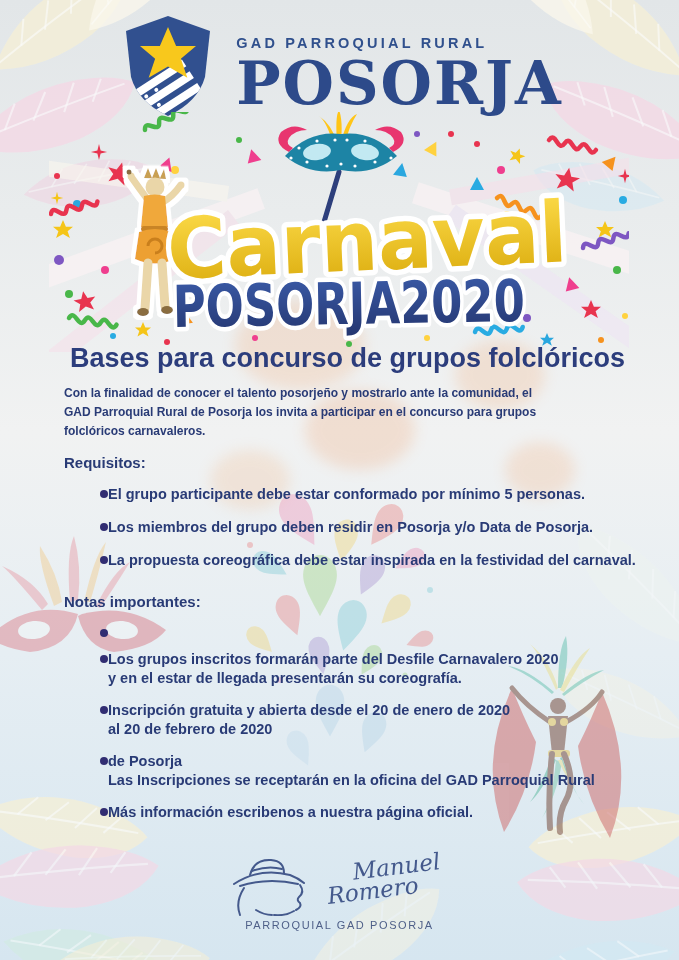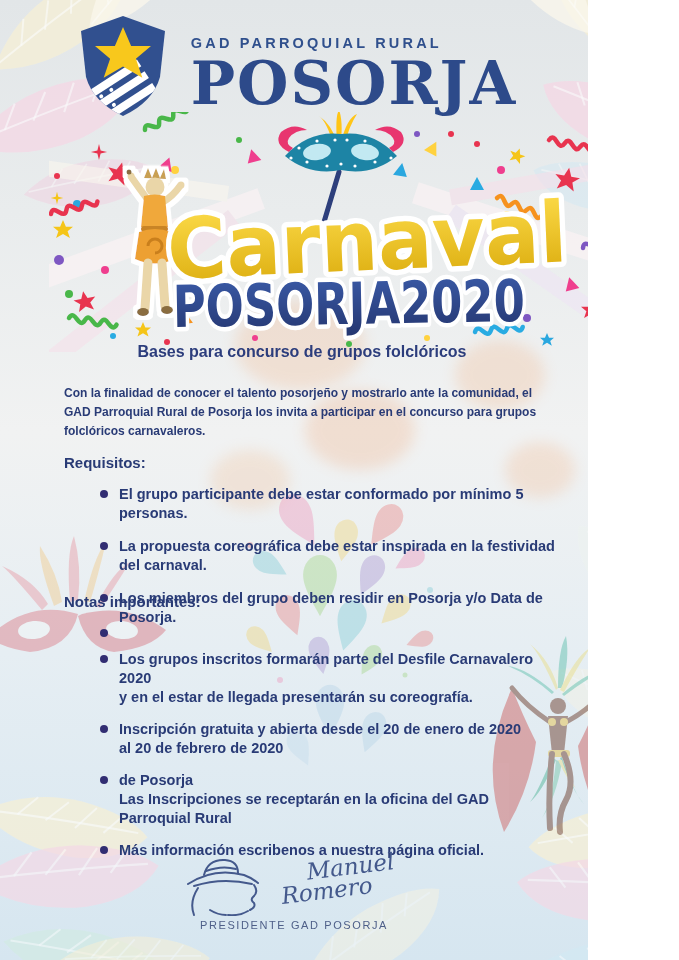--- a/index.html
+++ b/index.html
@@ -1,40 +1,40 @@
 <!DOCTYPE html>
 <html><head>
 <meta charset="utf-8">
 <style>
   *{box-sizing:border-box;margin:0;padding:0}
   html,body{width:679px;height:960px}
   .poster{
-    position:relative;width:588px;height:960px;overflow:hidden;
+    position:relative;width:679px;height:960px;overflow:hidden;
     font-family:"Liberation Sans","DejaVu Sans",sans-serif;
     background:linear-gradient(180deg,#e2e6e8 0%,#e9eced 22%,#f1f2f2 45%,#e6eef3 68%,#d6e6f0 100%);
   }
   .bg{position:absolute;left:0;top:0;z-index:0}
   
   .hdr{position:absolute;top:13px;left:0;right:0;display:flex;justify-content:center;align-items:flex-start;gap:16px;z-index:2}
   .hdr-text{padding-top:22px}
   .org-type{font-size:14.5px;font-weight:bold;letter-spacing:3.2px;color:#30508d}
   .org-name{font-family:"DejaVu Serif","Liberation Serif",serif;font-size:59px;font-weight:bold;letter-spacing:2px;color:#2d4a8a;line-height:1;margin-top:3px}
   
   .banner{position:absolute;left:49px;top:112px;z-index:2}
   
-  .title{position:absolute;top:343px;left:16px;right:0;text-align:center;font-size:16px;font-weight:bold;color:#2c3d7c;z-index:2}
+  .title{position:absolute;top:343px;left:16px;right:0;text-align:center;font-size:27px;font-weight:bold;color:#2c3d7c;z-index:2}
   .intro{position:absolute;top:384px;left:64px;right:48px;z-index:2}
   .intro span{display:block;font-size:12px;font-weight:bold;color:#293b76;line-height:19px}
   .sec-h{position:absolute;left:64px;font-size:15px;font-weight:bold;color:#293b76;z-index:2}
   .sec-h.req{top:454px}
   .sec-h.notas{top:593px}
   .blist{position:absolute;left:100px;right:30px;list-style:none;z-index:2}
   .blist.req{top:485px}
   .blist.notas{top:624px}
-  .blist li{display:flex;gap:11px;margin-bottom:13px}
+  .blist li{display:flex;margin-bottom:13px}
   .blist.req li{margin-bottom:14px}
   .dot{flex:none;width:8px;height:8px;border-radius:50%;background:#312d72;margin-top:5px}
   .btxt span{display:block;font-size:14.5px;font-weight:bold;color:#293b76;line-height:19px}
   
   .sig{position:absolute;top:858px;left:0;right:0;display:flex;flex-direction:column;align-items:center;z-index:2}
   .sig-art{position:relative;width:260px;height:58px}
   .sig-portrait{position:absolute;left:20px;top:0}
   .sig-script{position:absolute;left:116px;top:1px;transform:rotate(-7deg);font-family:"DejaVu Serif","Liberation Serif",serif;font-style:italic;color:#44598c}
   .sig-script .n1{font-size:23px;line-height:19px;margin-left:28px}
   .sig-script .n2{font-size:23px;line-height:23px}
@@ -324,27 +324,27 @@
   <ul class="blist req">
     <li>
       <span class="dot"></span>
       <span class="btxt">
           <span>El grupo participante debe estar conformado por mínimo 5 personas.</span>
         </span>
     </li>
     <li>
       <span class="dot"></span>
       <span class="btxt">
+          <span>Los miembros del grupo deben residir en Posorja y/o Data de Posorja.</span>
+        </span>
+    </li>
+    <li>
+      <span class="dot"></span>
+      <span class="btxt">
           <span>La propuesta coreográfica debe estar inspirada en la festividad del carnaval.</span>
-        </span>
-    </li>
-    <li>
-      <span class="dot"></span>
-      <span class="btxt">
-          <span>Los miembros del grupo deben residir en Posorja y/o Data de Posorja.</span>
         </span>
     </li>
   </ul>
 
   <h2 class="sec-h notas">Notas importantes:</h2>
   <ul class="blist notas">
     <li>
       <span class="dot"></span>
     </li>
     <li>
@@ -388,16 +388,16 @@
           <path d="M64,53 Q56,58 44,57"></path>
           <path d="M14,30 Q5,44 10,57"></path>
           <path d="M26,52 Q34,57 42,57"></path>
         </g>
       </svg>
       <div class="sig-script">
         <div class="n1">Manuel</div>
         <div class="n2">Romero</div>
       </div>
     </div>
-    <div class="sig-role">PRESIDENTE GAD POSORJA</div>
+    <div class="sig-role">PARROQUIAL GAD POSORJA</div>
   </div>
 
 </div>
 
 </body></html>

